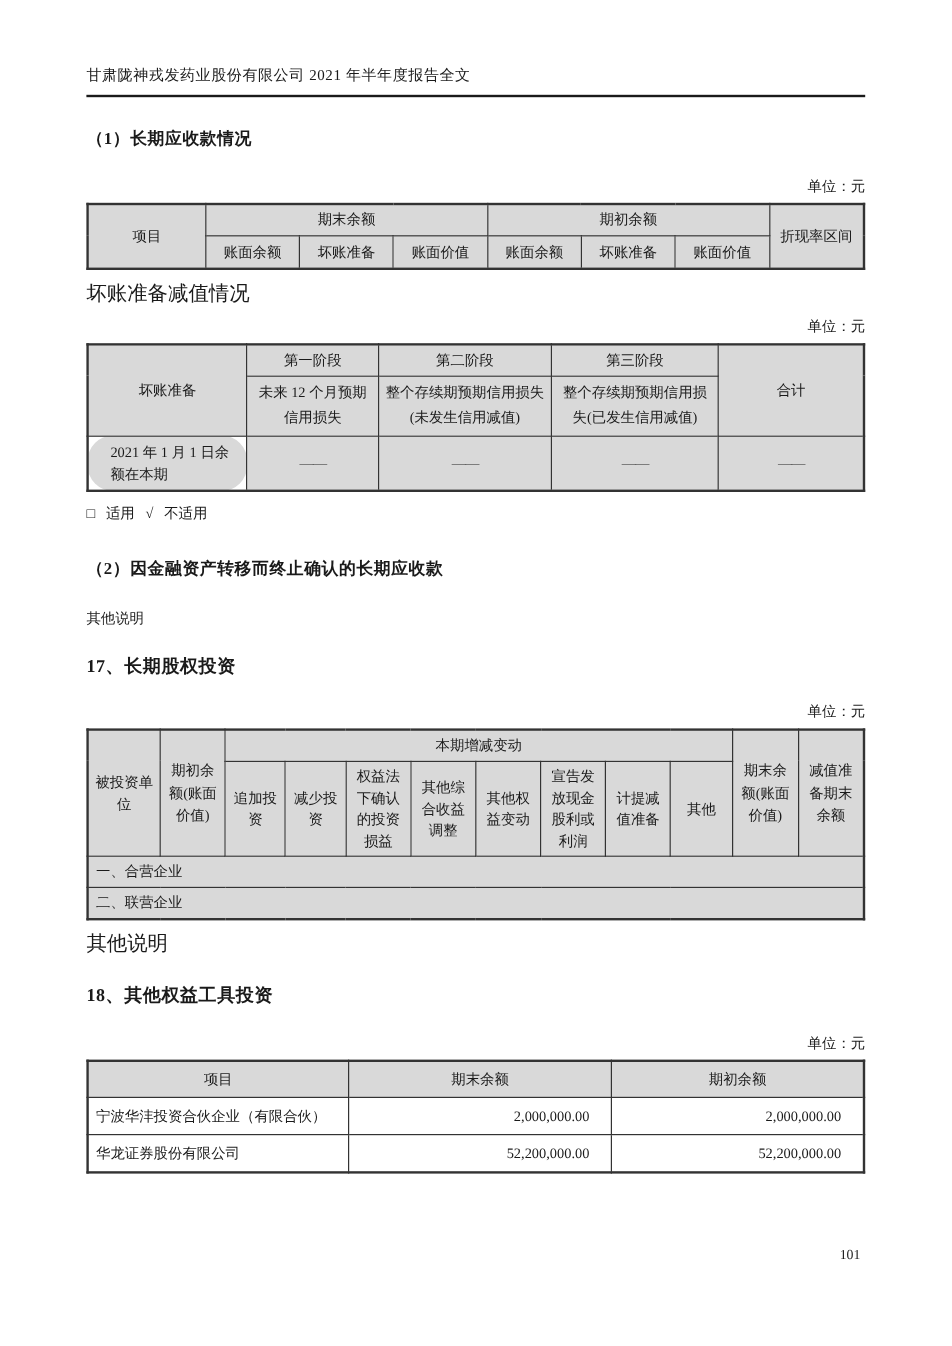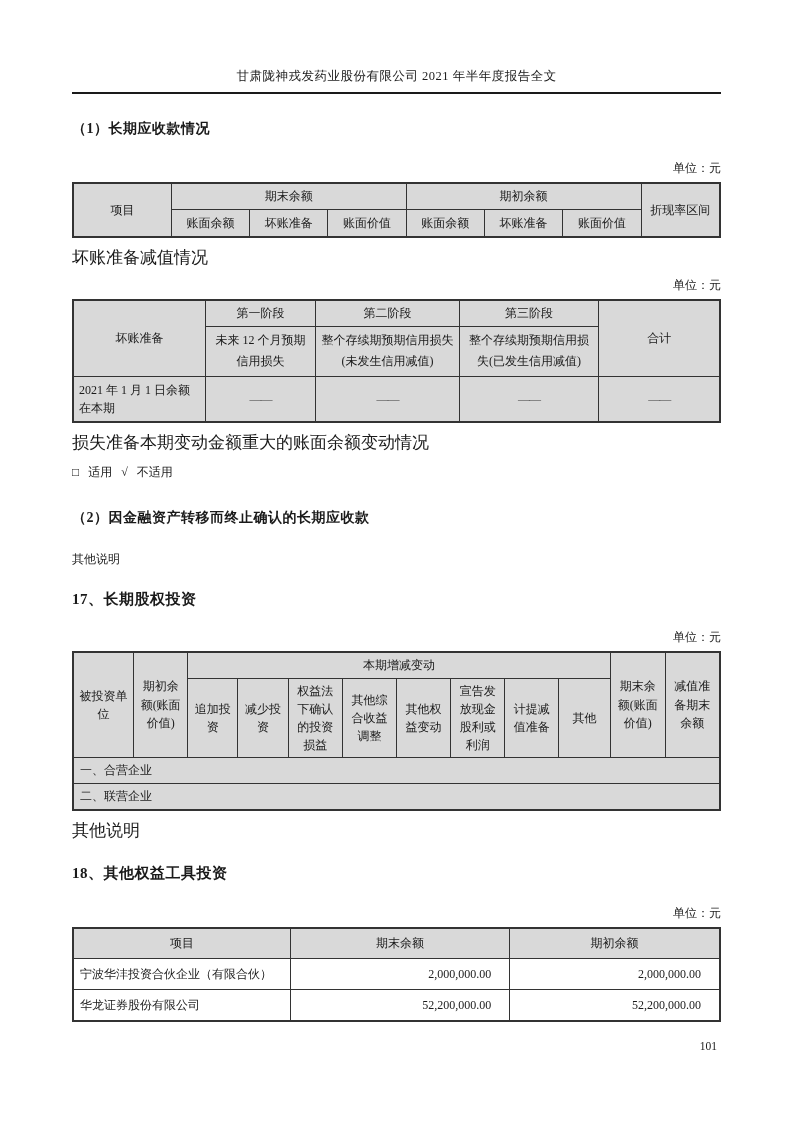--- a/index.html
+++ b/index.html
@@ -8,21 +8,21 @@
     width:793px; height:1122px;
     font-family:"Liberation Serif","DejaVu Serif",serif;
     color:#1a1a1a;
   }
   .page { position:relative; width:793px; height:1122px; overflow:hidden; background:#fff; }
   .content { margin:0 72px; width:649px; }
 
   .doc-header {
     padding-top:55px; padding-bottom:7px;
     border-bottom:2.5px solid #1a1a1a;
-    text-align:center; font-size:12.5px; letter-spacing:.5px;margin-top:13px;
+    text-align:left; font-size:12.5px; letter-spacing:.5px;
   }
 
   .h-sec  { font-size:15px; font-weight:bold; margin-top:20px; letter-spacing:.5px; }
   .h-sub  { font-size:14px; font-weight:bold; margin-top:26px; letter-spacing:.5px; }
   .caption{ font-size:17px; margin-top:8px; }
   .note   { font-size:12px; margin-top:24px; }
   .unit   { text-align:right; font-size:12px; margin-top:22px; }
   .unit.tight { margin-top:8px; }
 
   table.tbl {
@@ -35,21 +35,21 @@
     text-align:center; vertical-align:middle;
     padding:3px 4px; line-height:1.55;
     overflow:hidden; word-break:break-all;
   }
   .t1 tr.r1 td { height:26px; }
   .t1 tr.r2 td { height:28px; }
 
   .t2 tr.r1 td { height:24px; }
   .t2 tr.r2 td { height:48px; line-height:1.8; }
   .t2 tr.r3 td { height:46px; }
-  .t2 td.rowlabel { text-align:left; padding-left:5px; }
+  .t2 td.rowlabel { text-align:left; padding-left:18px;border-radius:21px; }
   .t2 td.dash { color:#595959; letter-spacing:-1px; }
 
   .t3 td { padding:3px 2px; }
   .t3 tr.r1 td { height:21px; }
   .t3 tr.r2 td { height:76px; line-height:1.5; }
   .t3 tr.r3 td, .t3 tr.r4 td { height:26px; text-align:left; padding-left:6px; }
 
   .t4 tr td { height:31px; }
   .t4 tr.data td { background:#ffffff; }
   .t4 td.item { text-align:left; padding-left:6px; }
@@ -131,21 +131,20 @@
       <tr class="r3">
         <td class="rowlabel">2021 年 1 月 1 日余额在本期</td>
         <td class="dash">——</td>
         <td class="dash">——</td>
         <td class="dash">——</td>
         <td class="dash">——</td>
       </tr>
     </tbody>
       </table>
 
-    <div class="caption">损失准备本期变动金额重大的账面余额变动情况</div>
     <div class="apply">
       <span>□</span>
       <span>适用</span>
       <span>√</span>
       <span>不适用</span>
     </div>
 
     <div class="h-sub" style="margin-top:28px">（2）因金融资产转移而终止确认的长期应收款</div>
 
     <div class="note">其他说明</div>

